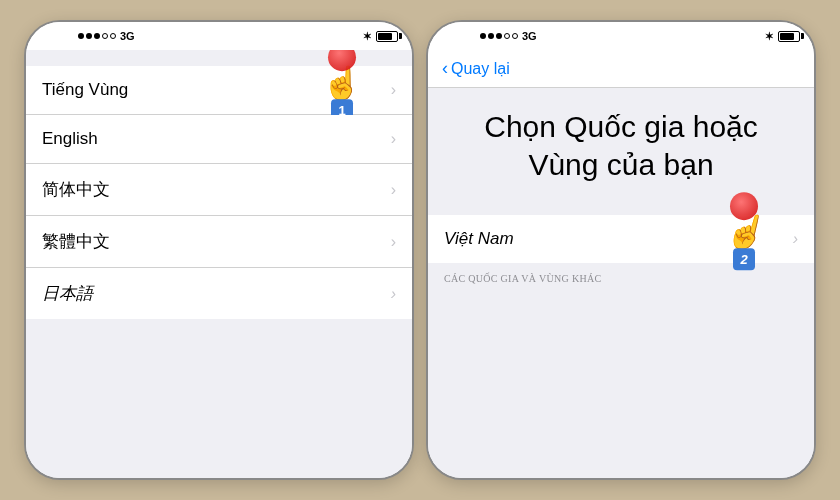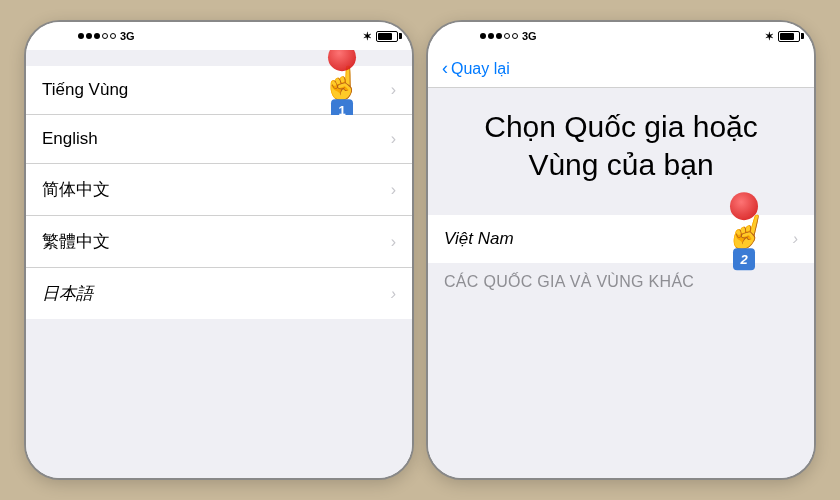--- a/index.html
+++ b/index.html
@@ -190,24 +190,25 @@
       text-align: center;
     }
     .page-title {
       font-size: 30px;
       font-weight: 300;
       color: #000;
       line-height: 1.25;
     }
     .section-footer {
       padding: 10px 16px;
-      font-size: 16px;
+      font-size: 10px;
       color: #8e8e93;
       text-transform: uppercase;
       letter-spacing: 0.3px;
+      font-family: Liberation Serif, serif;
     }
   </style>
 </head>
 <body>
 
 <div class="container">
 
   <div class="phone">
 
     <div class="status-bar">

